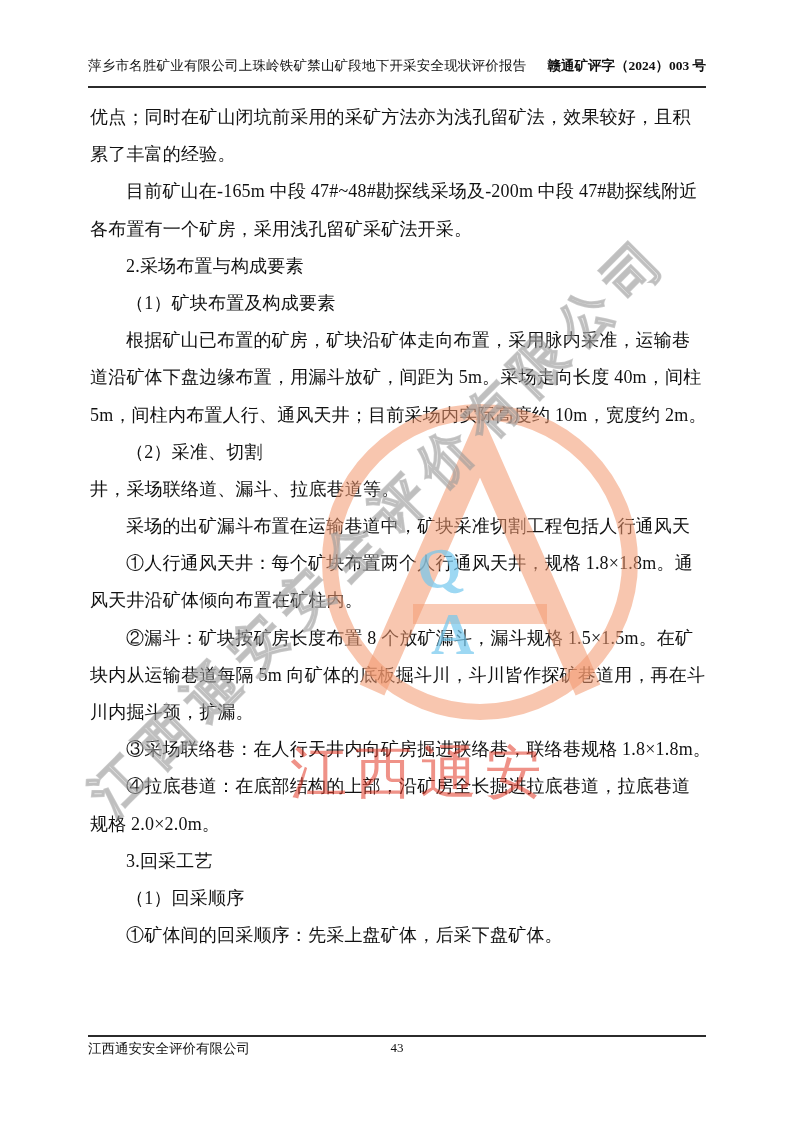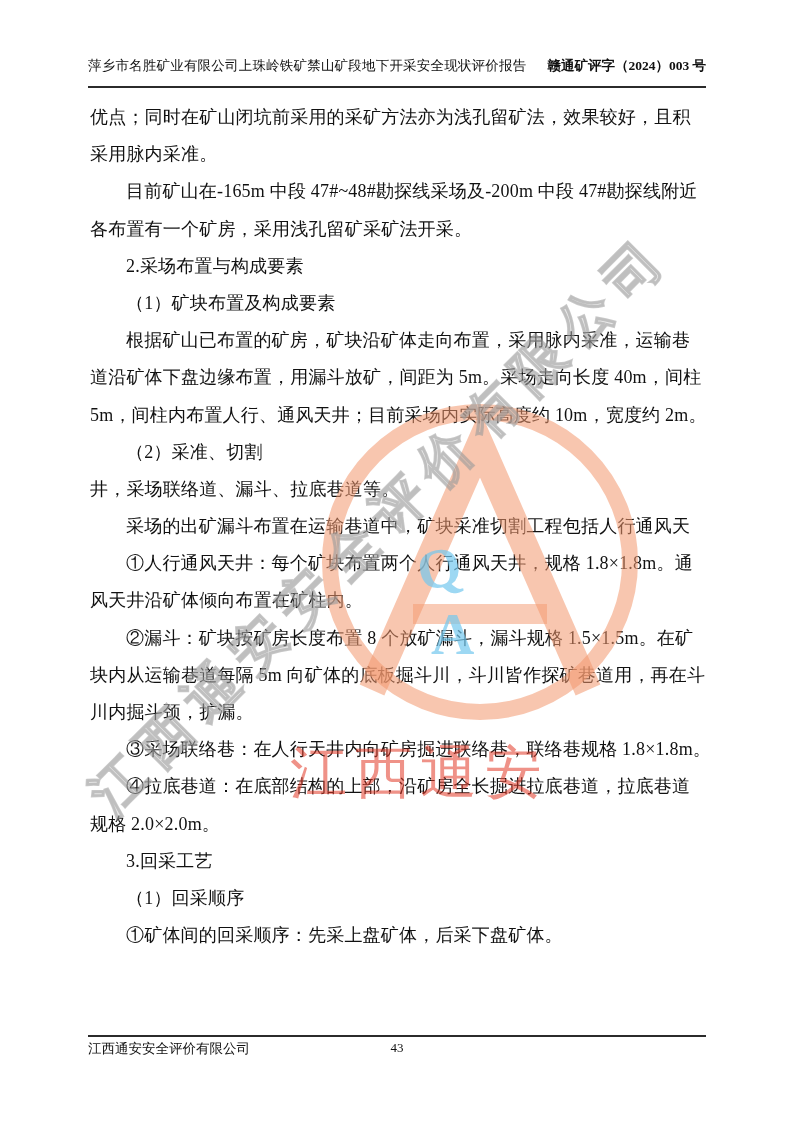--- a/index.html
+++ b/index.html
@@ -46,21 +46,21 @@
 <div class="page">
 
   <div class="header-row">
     <span class="header-left">萍乡市名胜矿业有限公司上珠岭铁矿禁山矿段地下开采安全现状评价报告</span>
     <span class="header-right">赣通矿评字（2024）003 号</span>
   </div>
   <div class="header-rule"></div>
 
   <div class="content">
       <div class="line">优点；同时在矿山闭坑前采用的采矿方法亦为浅孔留矿法，效果较好，且积</div>
-      <div class="line">采用脉内采准。</div>
+      <div class="line">累了丰富的经验。</div>
       <div class="line indent">目前矿山在-165m 中段 47#~48#勘探线采场及-200m 中段 47#勘探线附近</div>
       <div class="line">各布置有一个矿房，采用浅孔留矿采矿法开采。</div>
       <div class="line indent">2.采场布置与构成要素</div>
       <div class="line indent">（1）矿块布置及构成要素</div>
       <div class="line indent">根据矿山已布置的矿房，矿块沿矿体走向布置，采用脉内采准，运输巷</div>
       <div class="line">道沿矿体下盘边缘布置，用漏斗放矿，间距为 5m。采场走向长度 40m，间柱</div>
       <div class="line">5m，间柱内布置人行、通风天井；目前采场内实际高度约 10m，宽度约 2m。</div>
       <div class="line indent">（2）采准、切割</div>
       <div class="line">井，采场联络道、漏斗、拉底巷道等。</div>
       <div class="line indent">采场的出矿漏斗布置在运输巷道中，矿块采准切割工程包括人行通风天</div>

